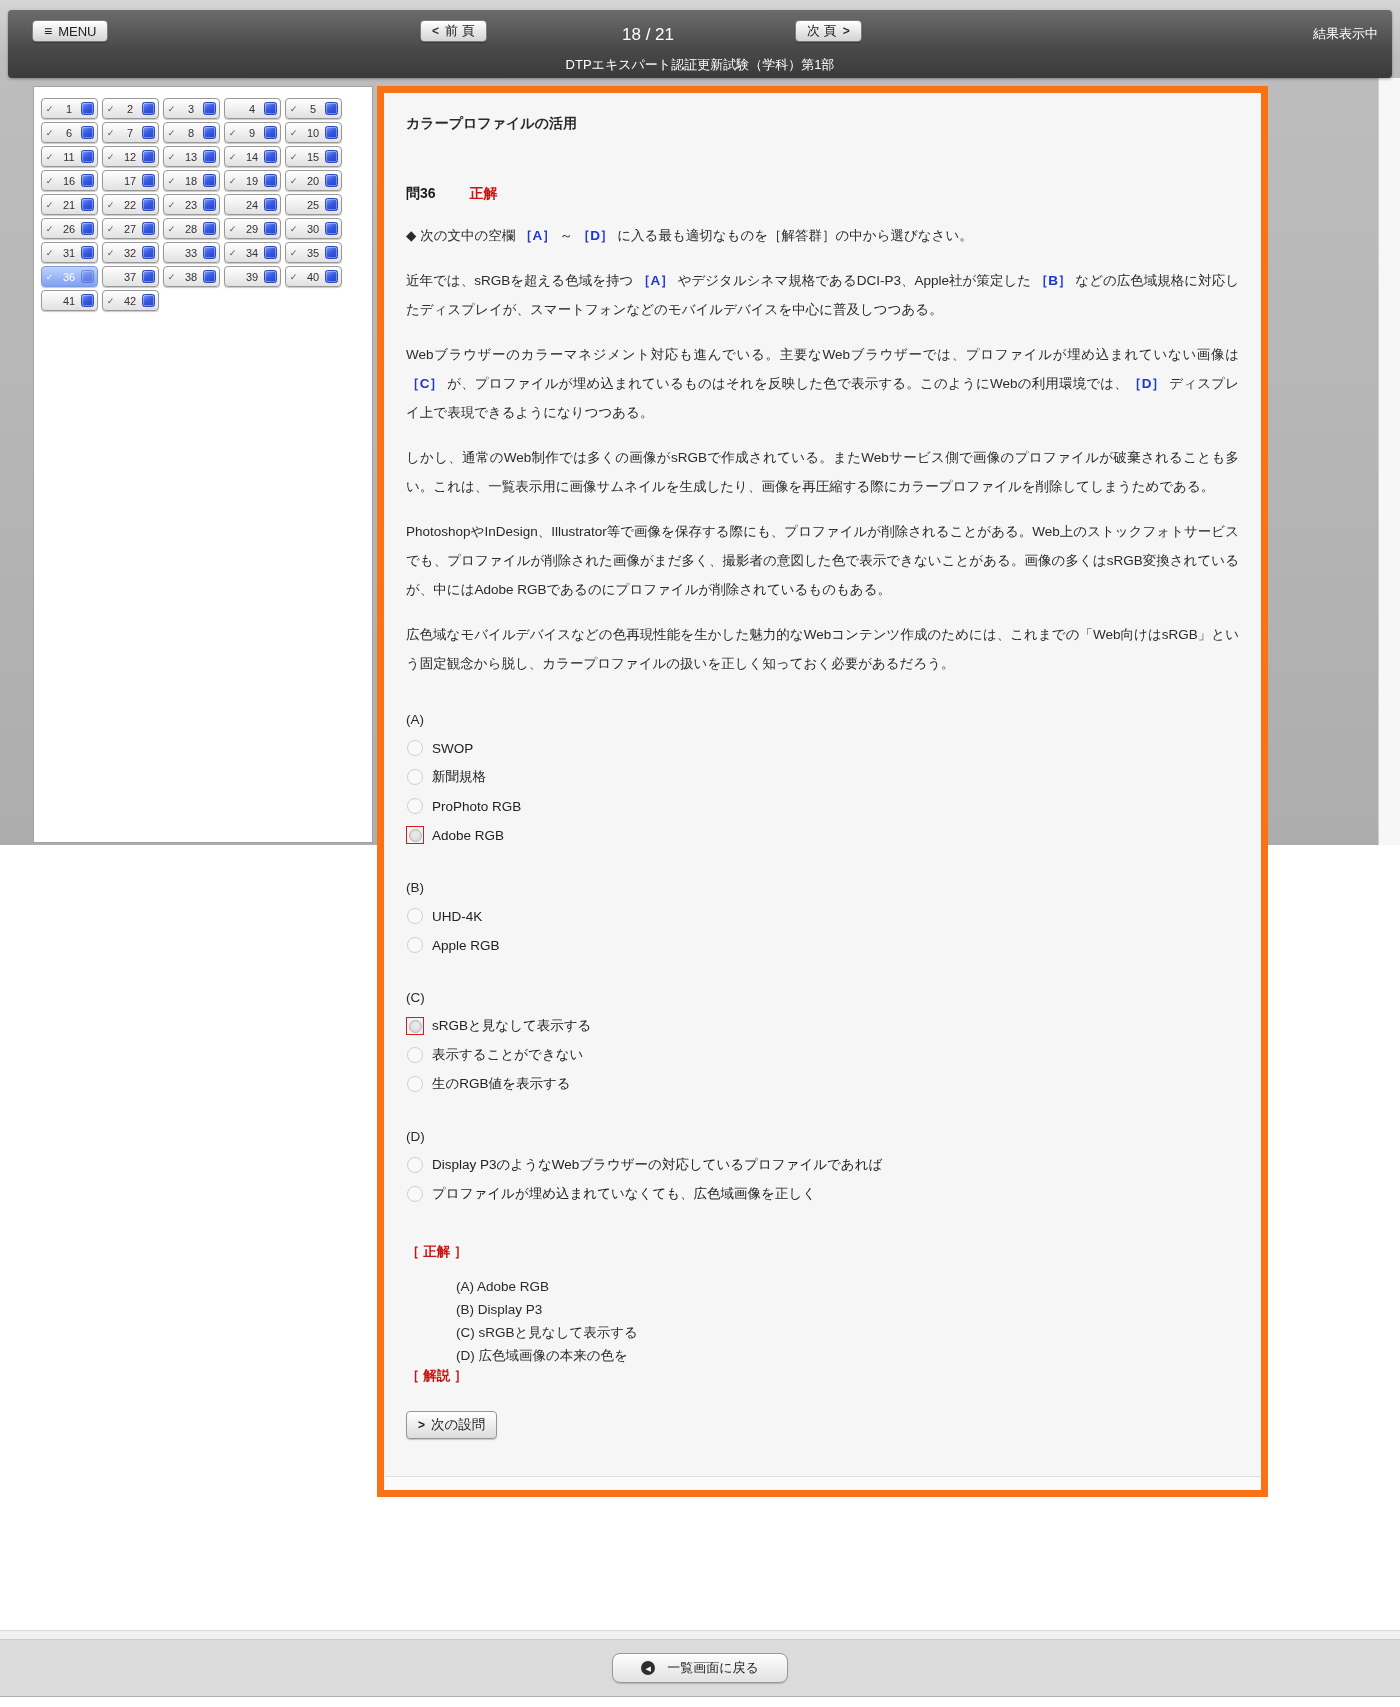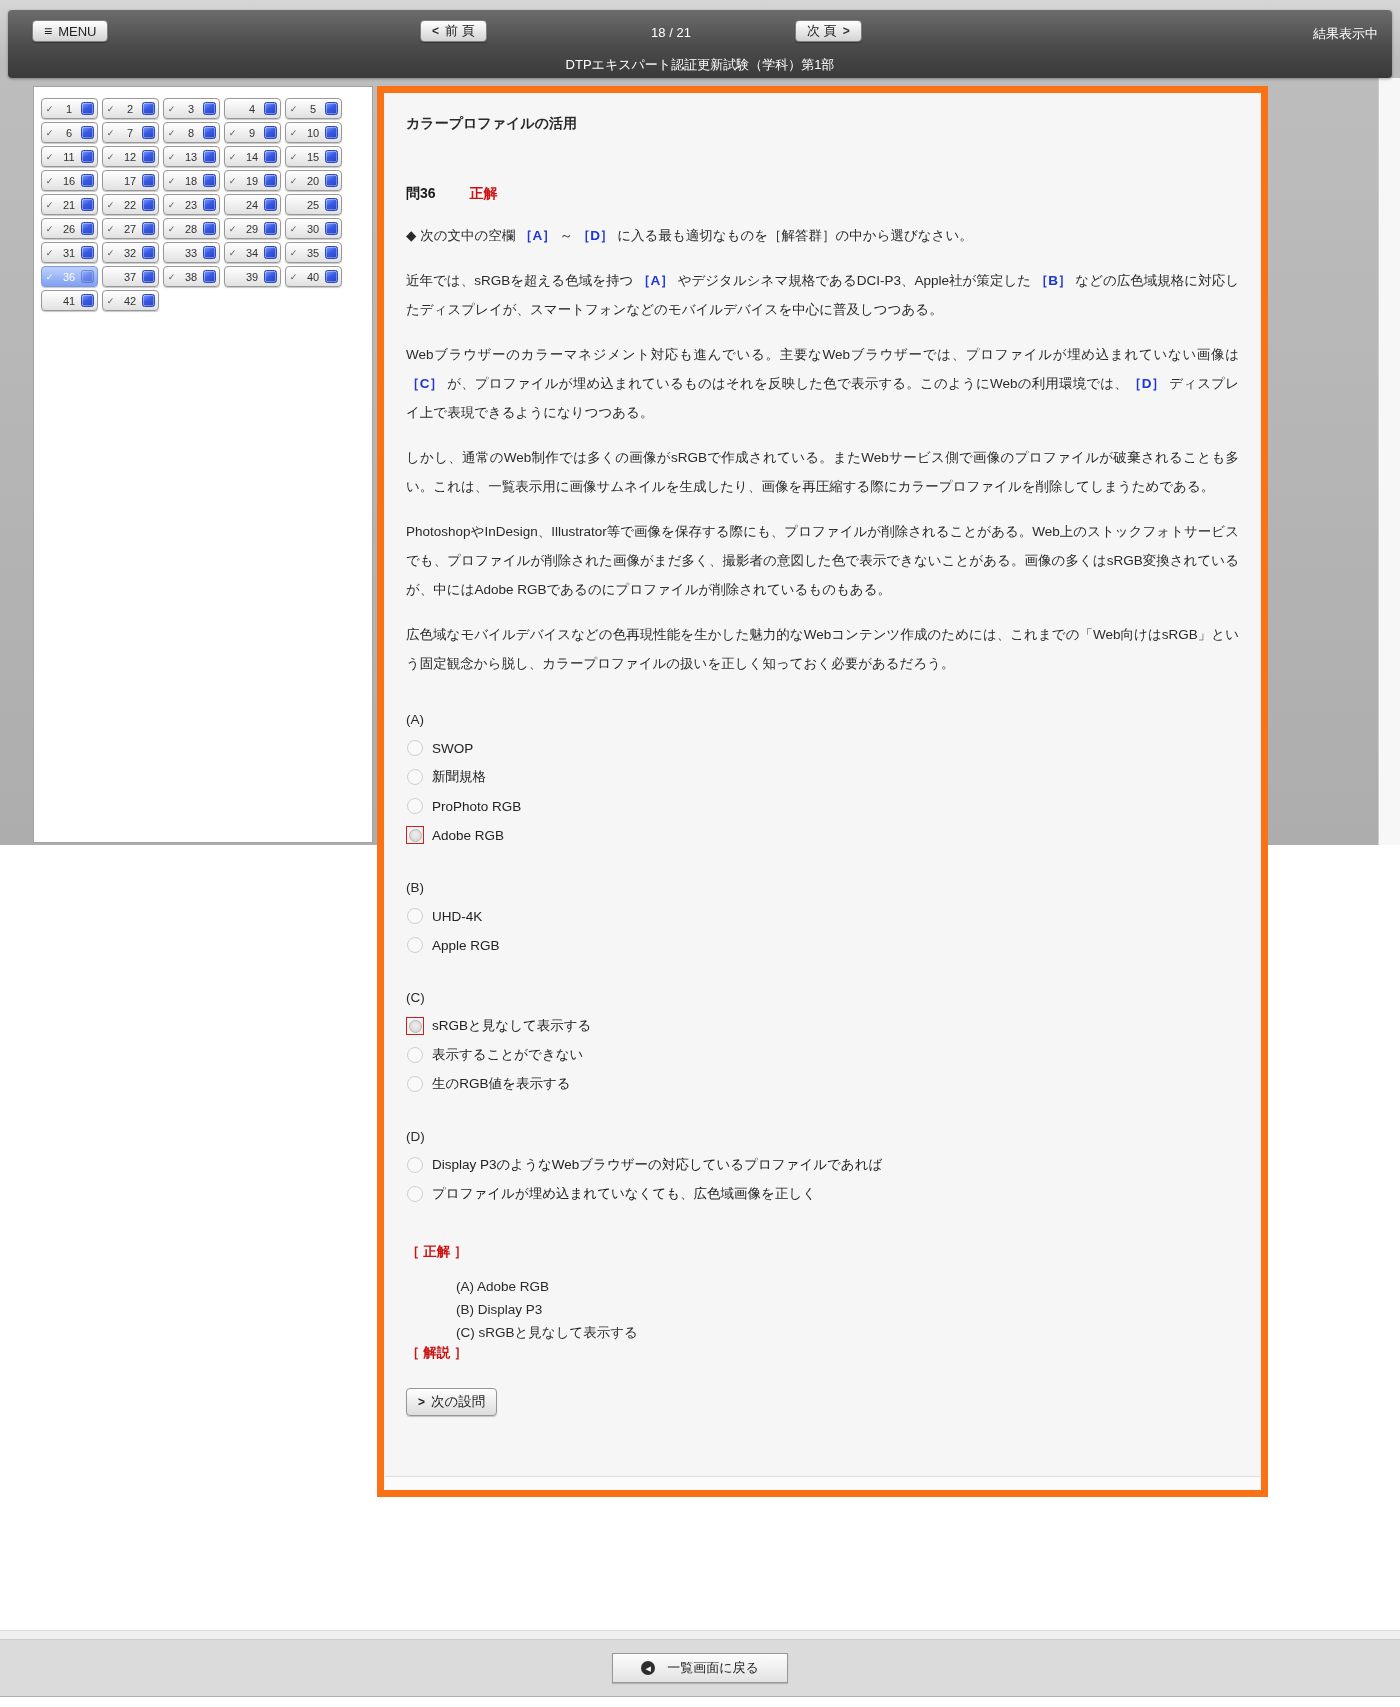--- a/index.html
+++ b/index.html
@@ -25,22 +25,22 @@
     border-radius:4px;box-shadow:0 1px 3px rgba(0,0,0,.35);}
   .hbtn{position:absolute;display:inline-flex;align-items:center;gap:6px;
     background:linear-gradient(#ffffff,#d3d3d3);border:1px solid #7d7d7d;border-radius:4px;
     color:#222;font-size:13px;padding:3px 11px;height:22px;
     box-shadow:inset 0 1px 0 #fff,0 1px 1px rgba(0,0,0,.3);cursor:pointer;white-space:nowrap;}
   .hbtn .chev{font-weight:bold;font-size:12px;color:#333;}
   .menu-btn{left:24px;top:10px;}
   .menu-btn .ham{font-size:14px;line-height:1;color:#222;}
   .prev-btn{left:412px;top:10px;}
   .next-btn{left:787px;top:10px;}
-  .page-indicator{position:absolute;left:598px;top:15px;width:130px;text-align:center;
-    color:#fff;font-size:13px;}
+  .page-indicator{position:absolute;left:575px;top:15px;width:130px;text-align:center;
+    color:#fff;font-size:17px;}
   .status{position:absolute;right:14px;top:15px;color:#fff;font-size:13px;}
   .subtitle{position:absolute;left:0;right:0;top:46px;text-align:center;color:#fff;font-size:13px;}
   
   .sidebar{position:absolute;left:33px;top:86px;width:340px;height:757px;
     background:#ffffff;border:1px solid #a3a3a3;padding:11px 0 0 7px;}
   .qgrid{display:flex;flex-wrap:wrap;}
   .qbtn{width:57px;height:21px;margin:0 4px 3px 0;border:1px solid #989898;border-radius:4px;
     background:linear-gradient(#ffffff,#e1e1e1);box-shadow:0 1px 1px rgba(0,0,0,.22);
     display:flex;align-items:center;font-size:11px;color:#333;cursor:pointer;}
   .qbtn .chk{width:15px;text-align:center;font-size:9px;color:#555;}
@@ -80,21 +80,21 @@
   .next-btn2{margin-top:26px;display:inline-flex;align-items:center;gap:6px;
     background:linear-gradient(#ffffff,#dcdcdc);border:1px solid #969696;border-radius:4px;
     padding:4px 11px;font-size:13.5px;color:#222;box-shadow:0 1px 1px rgba(0,0,0,.2);cursor:pointer;}
   .next-btn2 .chev{font-weight:bold;font-size:12px;}
   
   .footer-strip{position:absolute;top:1630px;left:0;width:100%;height:10px;
     background:#f0f0f0;border-top:1px solid #dadada;border-bottom:1px solid #cccccc;}
   .footer-band{position:absolute;top:1640px;left:0;width:100%;height:57px;background:#dbdbdb;
     border-bottom:1px solid #aeaeae;display:flex;align-items:center;justify-content:center;}
   .back-btn{display:inline-flex;align-items:center;gap:12px;
-    background:linear-gradient(#fdfdfd,#e2e2e2);border:1px solid #989898;border-radius:0;
+    background:linear-gradient(#fdfdfd,#e2e2e2);border:1px solid #989898;border-radius:8px;
     padding:5px 28px;font-size:13px;color:#222;box-shadow:0 1px 1px rgba(0,0,0,.18);cursor:pointer;}
   .back-icon{width:14px;height:14px;border-radius:50%;background:#2e2e2e;color:#fff;
     display:flex;align-items:center;justify-content:center;font-size:7px;line-height:1;}
 </style>
 </head>
 <body>
 
 <div class="backdrop"></div>
 <div class="vscroll"></div>
 
@@ -405,20 +405,21 @@
           <span class="radio"></span>
           <span class="olabel">プロファイルが埋め込まれていなくても、広色域画像を正しく</span>
         </div>
       </div>
     </div>
   <div class="ans-header">［ 正解 ］</div>
   <div class="ans-list">
       <div class="ansline">(A) Adobe RGB</div>
       <div class="ansline">(B) Display P3</div>
       <div class="ansline">(C) sRGBと見なして表示する</div>
+      <div class="ansline">(D) 広色域画像の本来の色を</div>
     </div>
   <div class="expl-header">［ 解説 ］</div>
   <div>
     <div class="next-btn2">
       <span class="chev">&gt;</span>
       <span>次の設問</span>
     </div>
   </div>
   <div class="main-hscroll"></div>
 </div>

